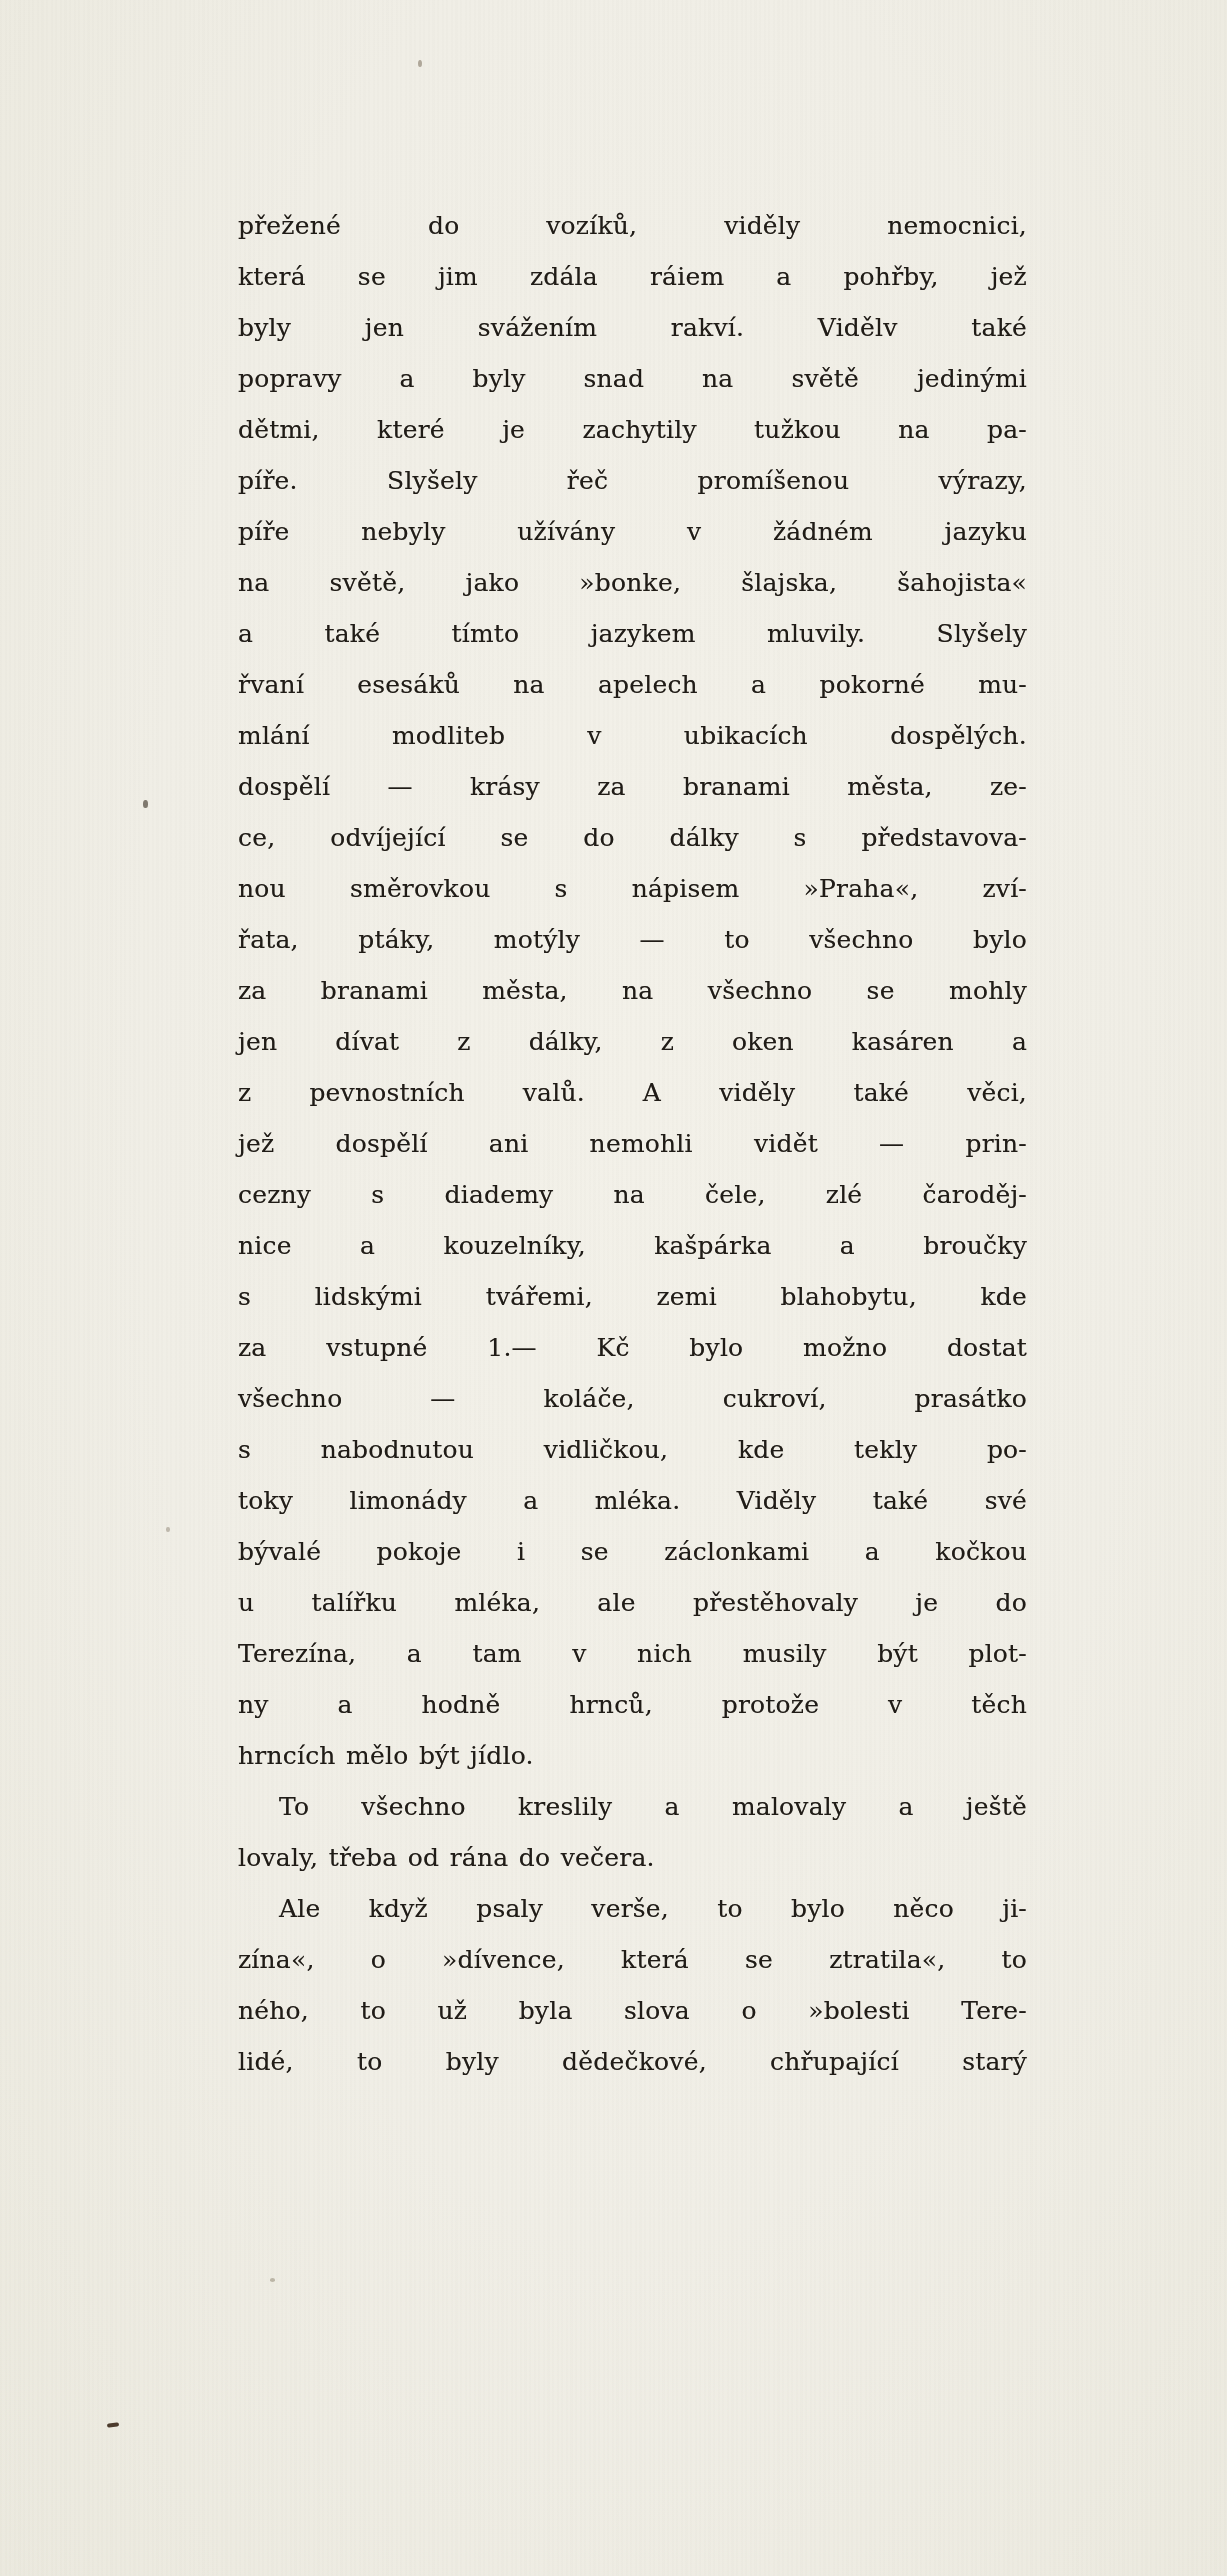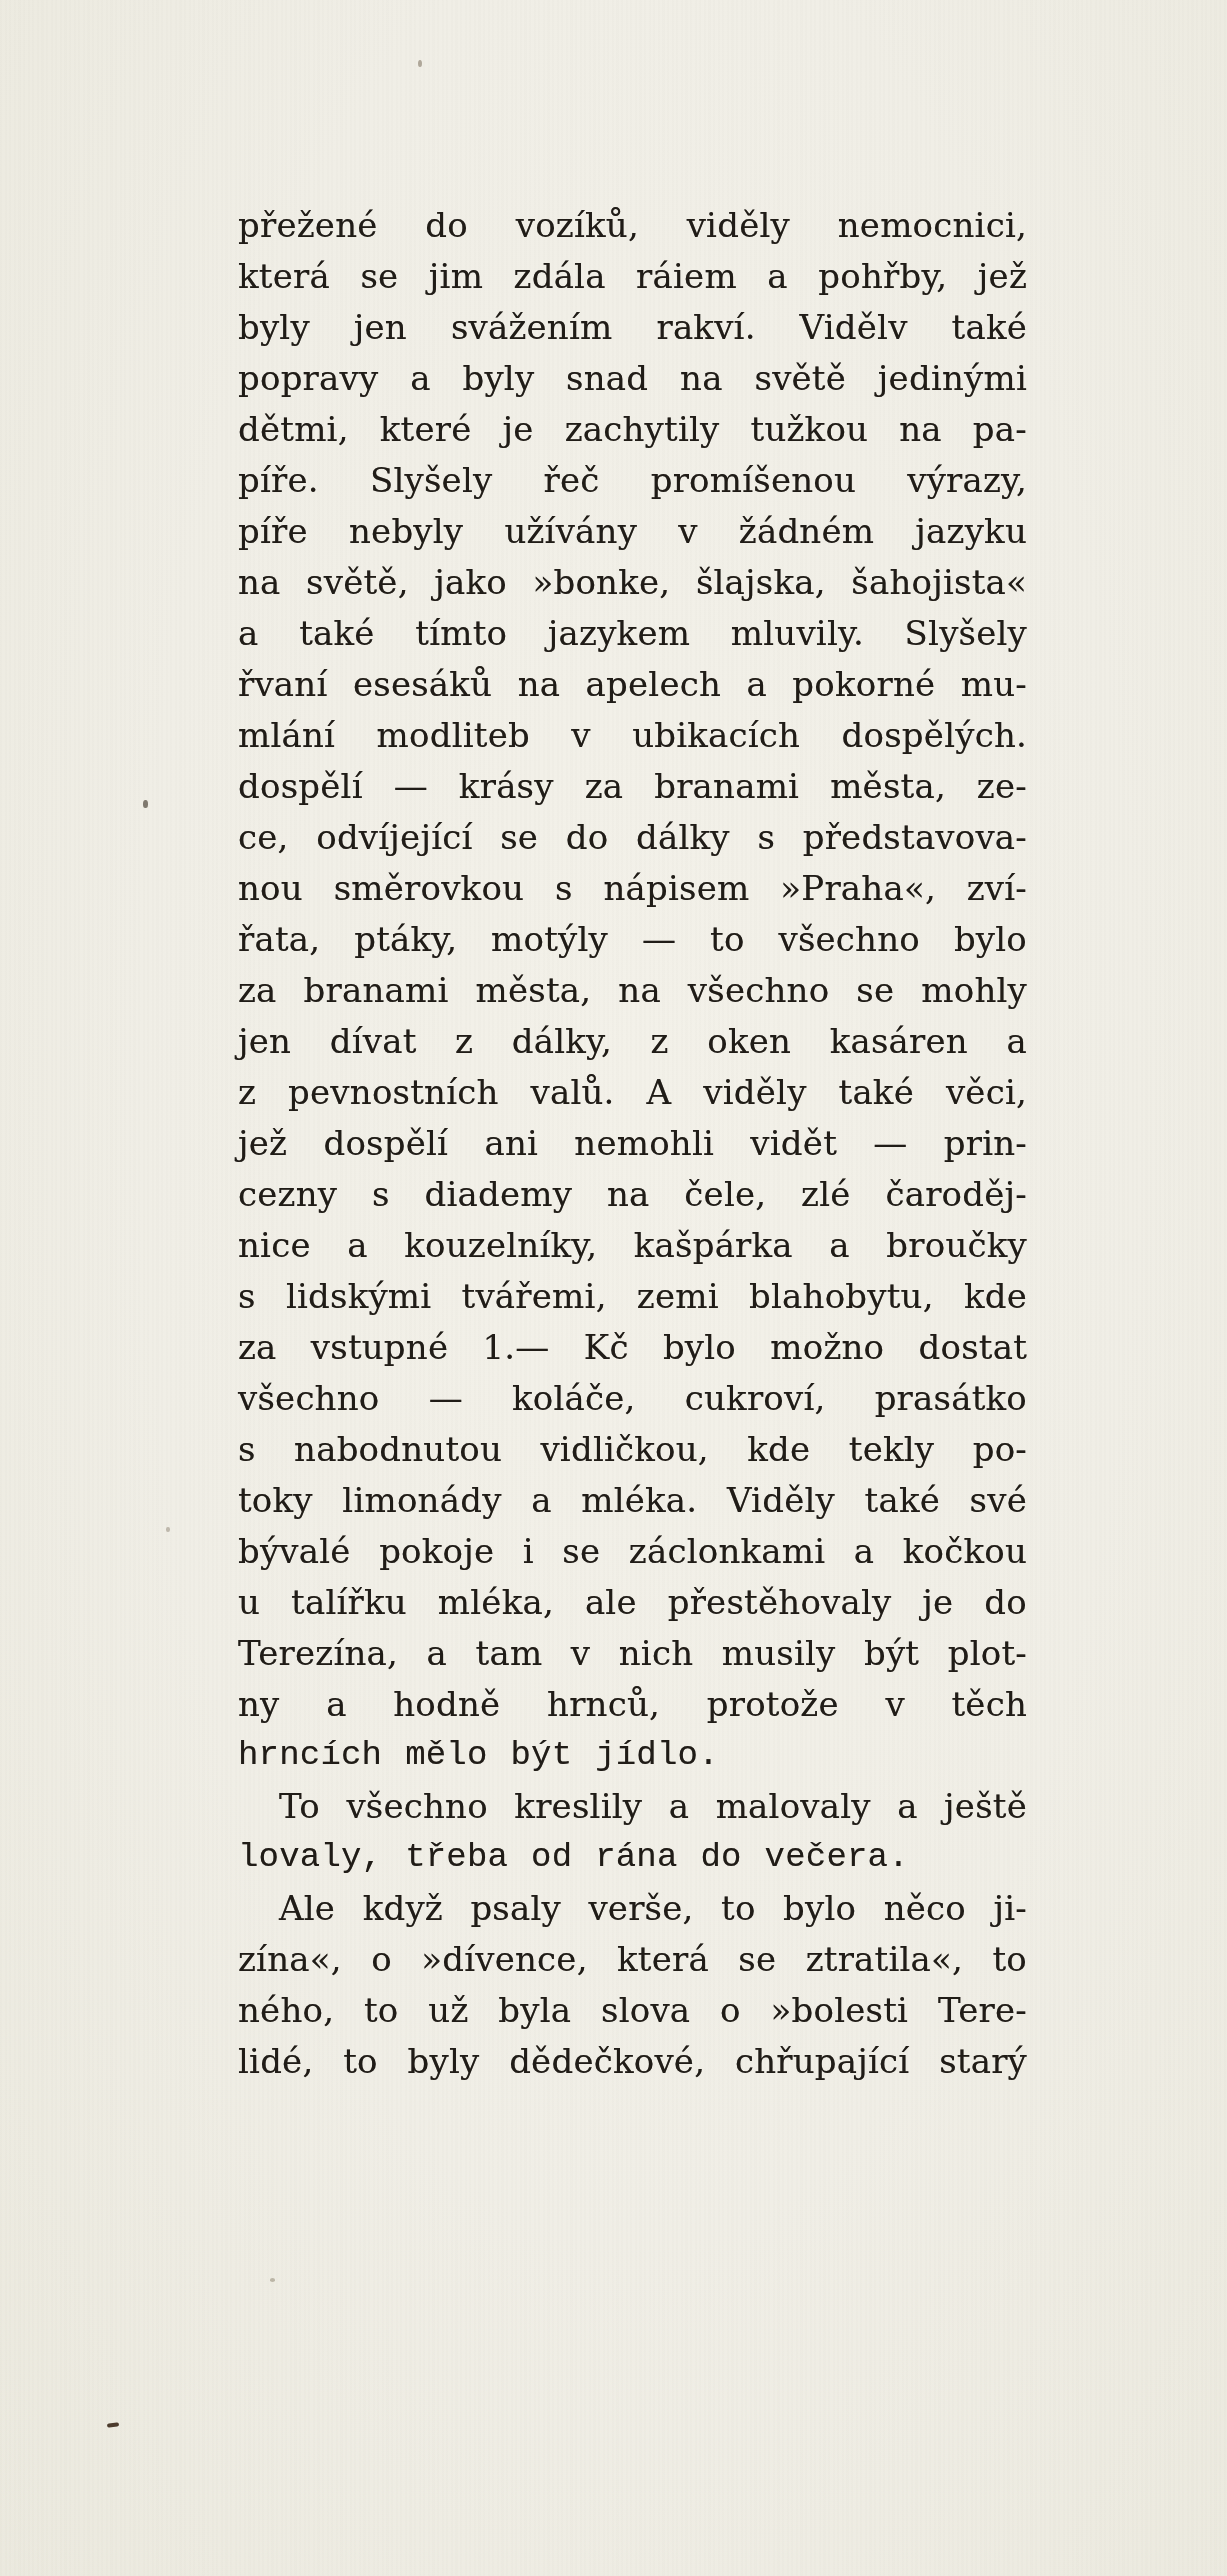--- a/index.html
+++ b/index.html
@@ -29,32 +29,32 @@
 
   .text-block {
     position: absolute;
     left: 238px;
     top: 200px;
     width: 789px;
   }
 
   .line {
     font-family: "DejaVu Serif", "Liberation Serif", serif;
-    font-size: 34px;
+    font-size: 25px;
     line-height: 51px;
     color: #201c17;
     text-align: justify;
     text-align-last: justify;
     letter-spacing: 0.2px;
     word-spacing: 2.3px;
     text-shadow: 0 0 0.5px rgba(32, 28, 23, 0.5);
     white-space: normal;
   }
   .line.indent { text-indent: 41px; }
-  .line.flush  { text-align-last: left; font-family: Liberation Mono, monospace; }
+  .line.flush  { text-align-last: left; }
 
   
   .mark { position: absolute; pointer-events: none; }
   .ink-dash {
     left: 107px; top: 2423px; width: 11.5px; height: 3.8px;
     background: #4c3b2d; border-radius: 2.3px; transform: rotate(-8deg);
   }
   .speck-a { left: 143px; top: 800px; width: 4.6px;  height: 7.7px; background: #5a5247; border-radius: 50%; opacity: .75; }
   .speck-b { left: 418px; top: 60px;   width: 3.8px;  height: 7px;  background: #8d8271; border-radius: 50%; opacity: .65; }
   .speck-c { left: 270px; top: 2278px; width: 5.4px;  height: 3.8px;  background: #938a77; border-radius: 50%; opacity: .55; }

